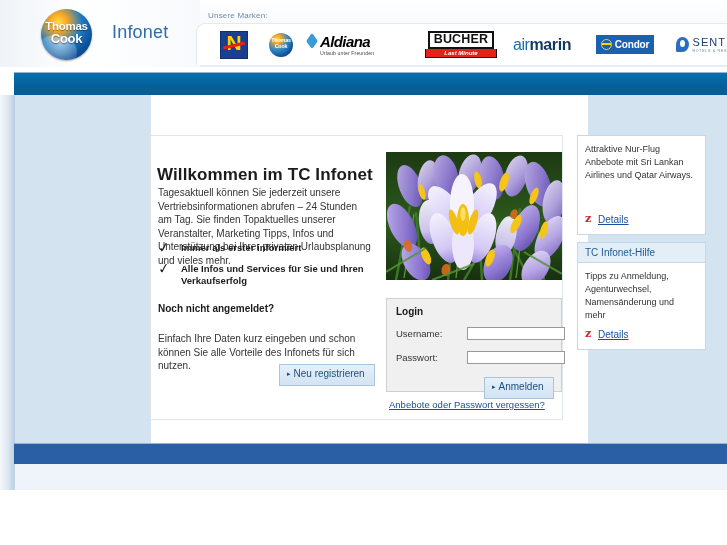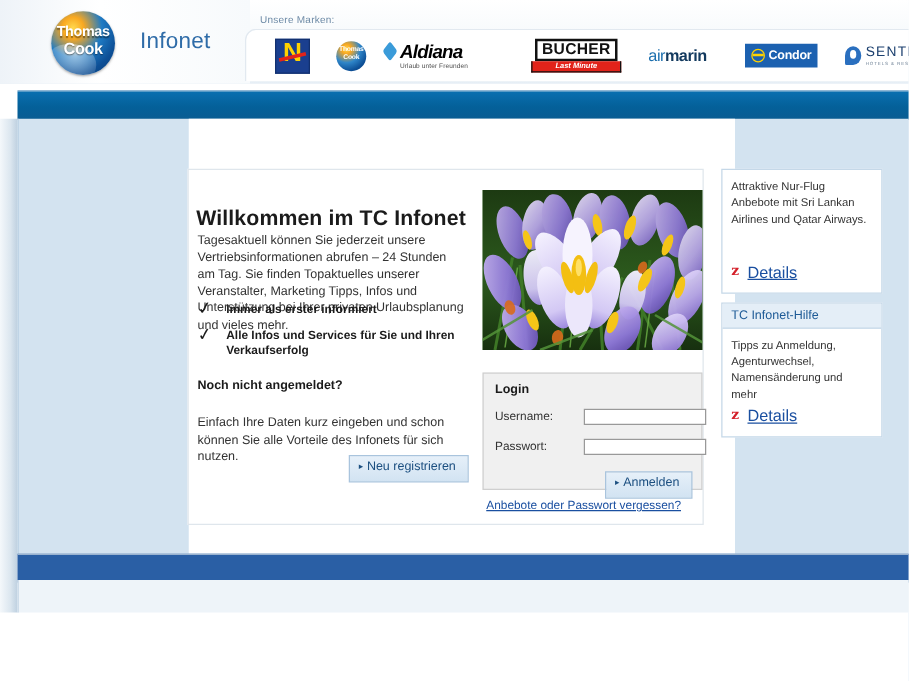--- a/index.html
+++ b/index.html
@@ -201,21 +201,21 @@
     text-align: center;
     line-height: 8px;
     box-sizing: border-box;
     border: 1px solid #111111;
     border-top: none;
   }
 
   
   .lg-airmarin {
     color: #1c6fae;
-    font-size: 13px;
+    font-size: 16px;
     letter-spacing: -0.4px;
   }
   .lg-airmarin b { font-weight: bold; color: #12395e; }
 
   
   .lg-condor {
     background: #1c61b0;
     padding: 4px 5px;
     display: flex;
     align-items: center;
@@ -486,21 +486,21 @@
   }
   .pdf-icon .glyph {
     position: absolute;
     left: 0; top: -2px;
     color: #d4202a;
     font-size: 11px;
     font-weight: bold;
     font-family: "DejaVu Serif", serif;
   }
   .pdf-text {
-    font-size: 13px;
+    font-size: 10px;
     color: #1a4fa0;
     text-decoration: underline;
     cursor: pointer;
   }
 
   
   .footer-strip {
     position: absolute;
     left: 14px; top: 443px;
     width: 713px; height: 21px;

